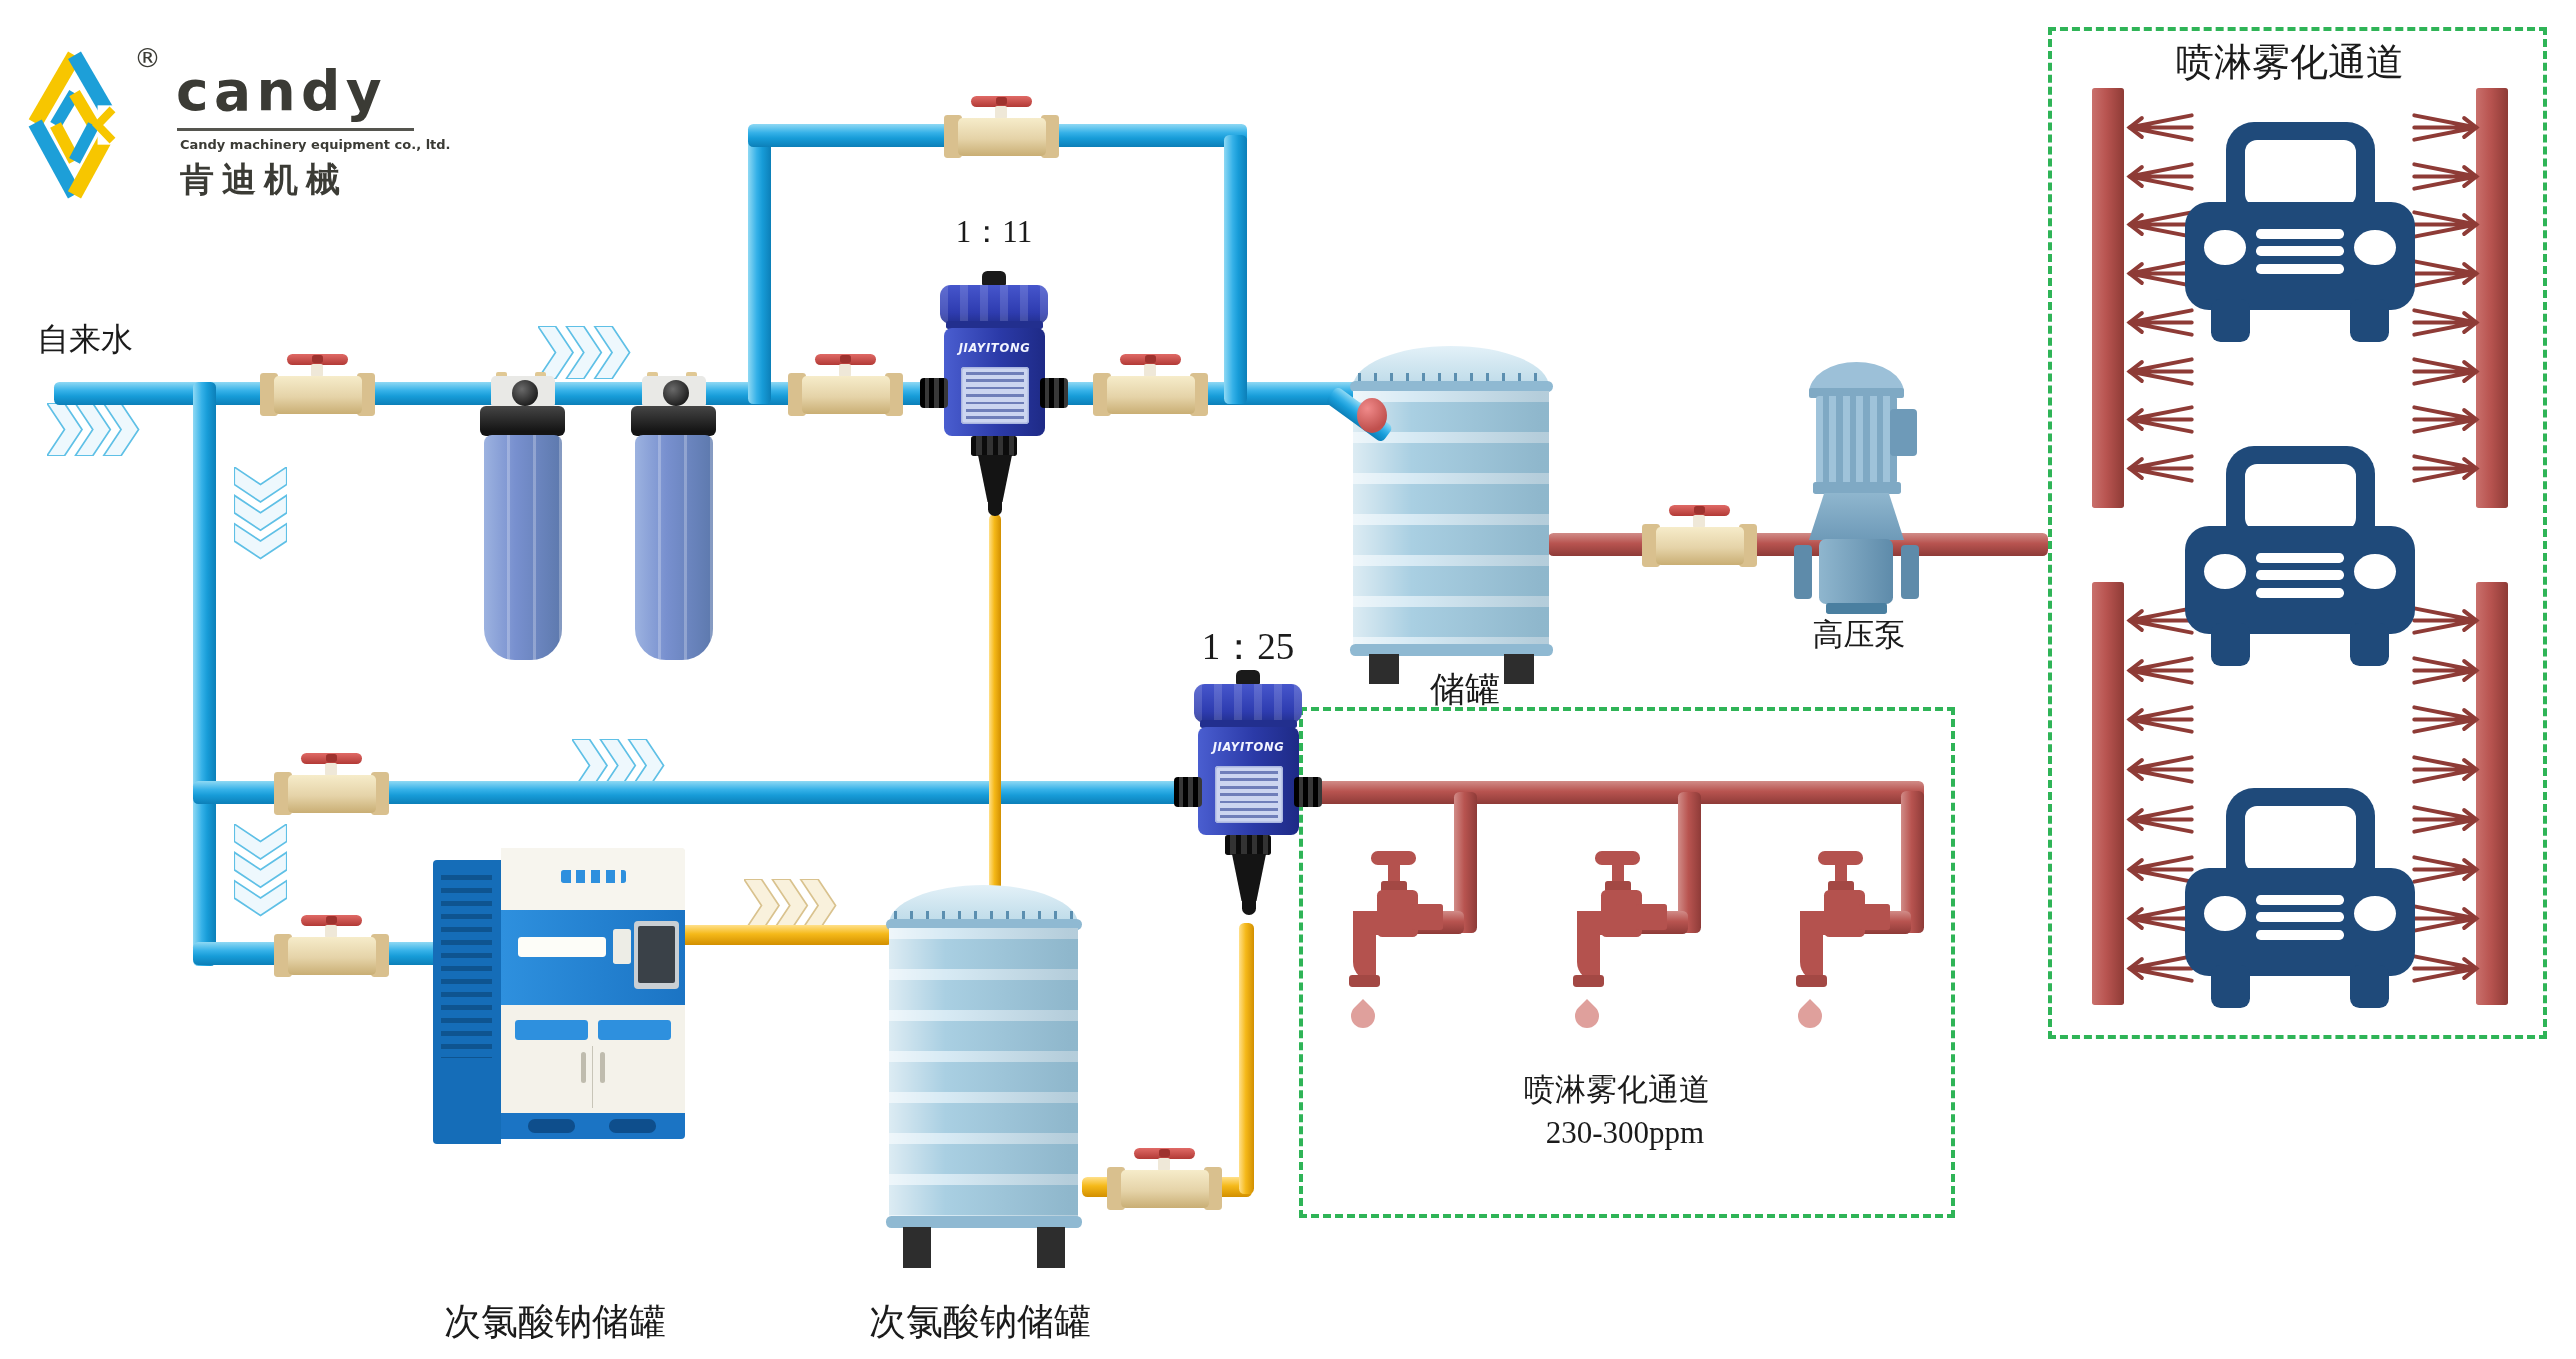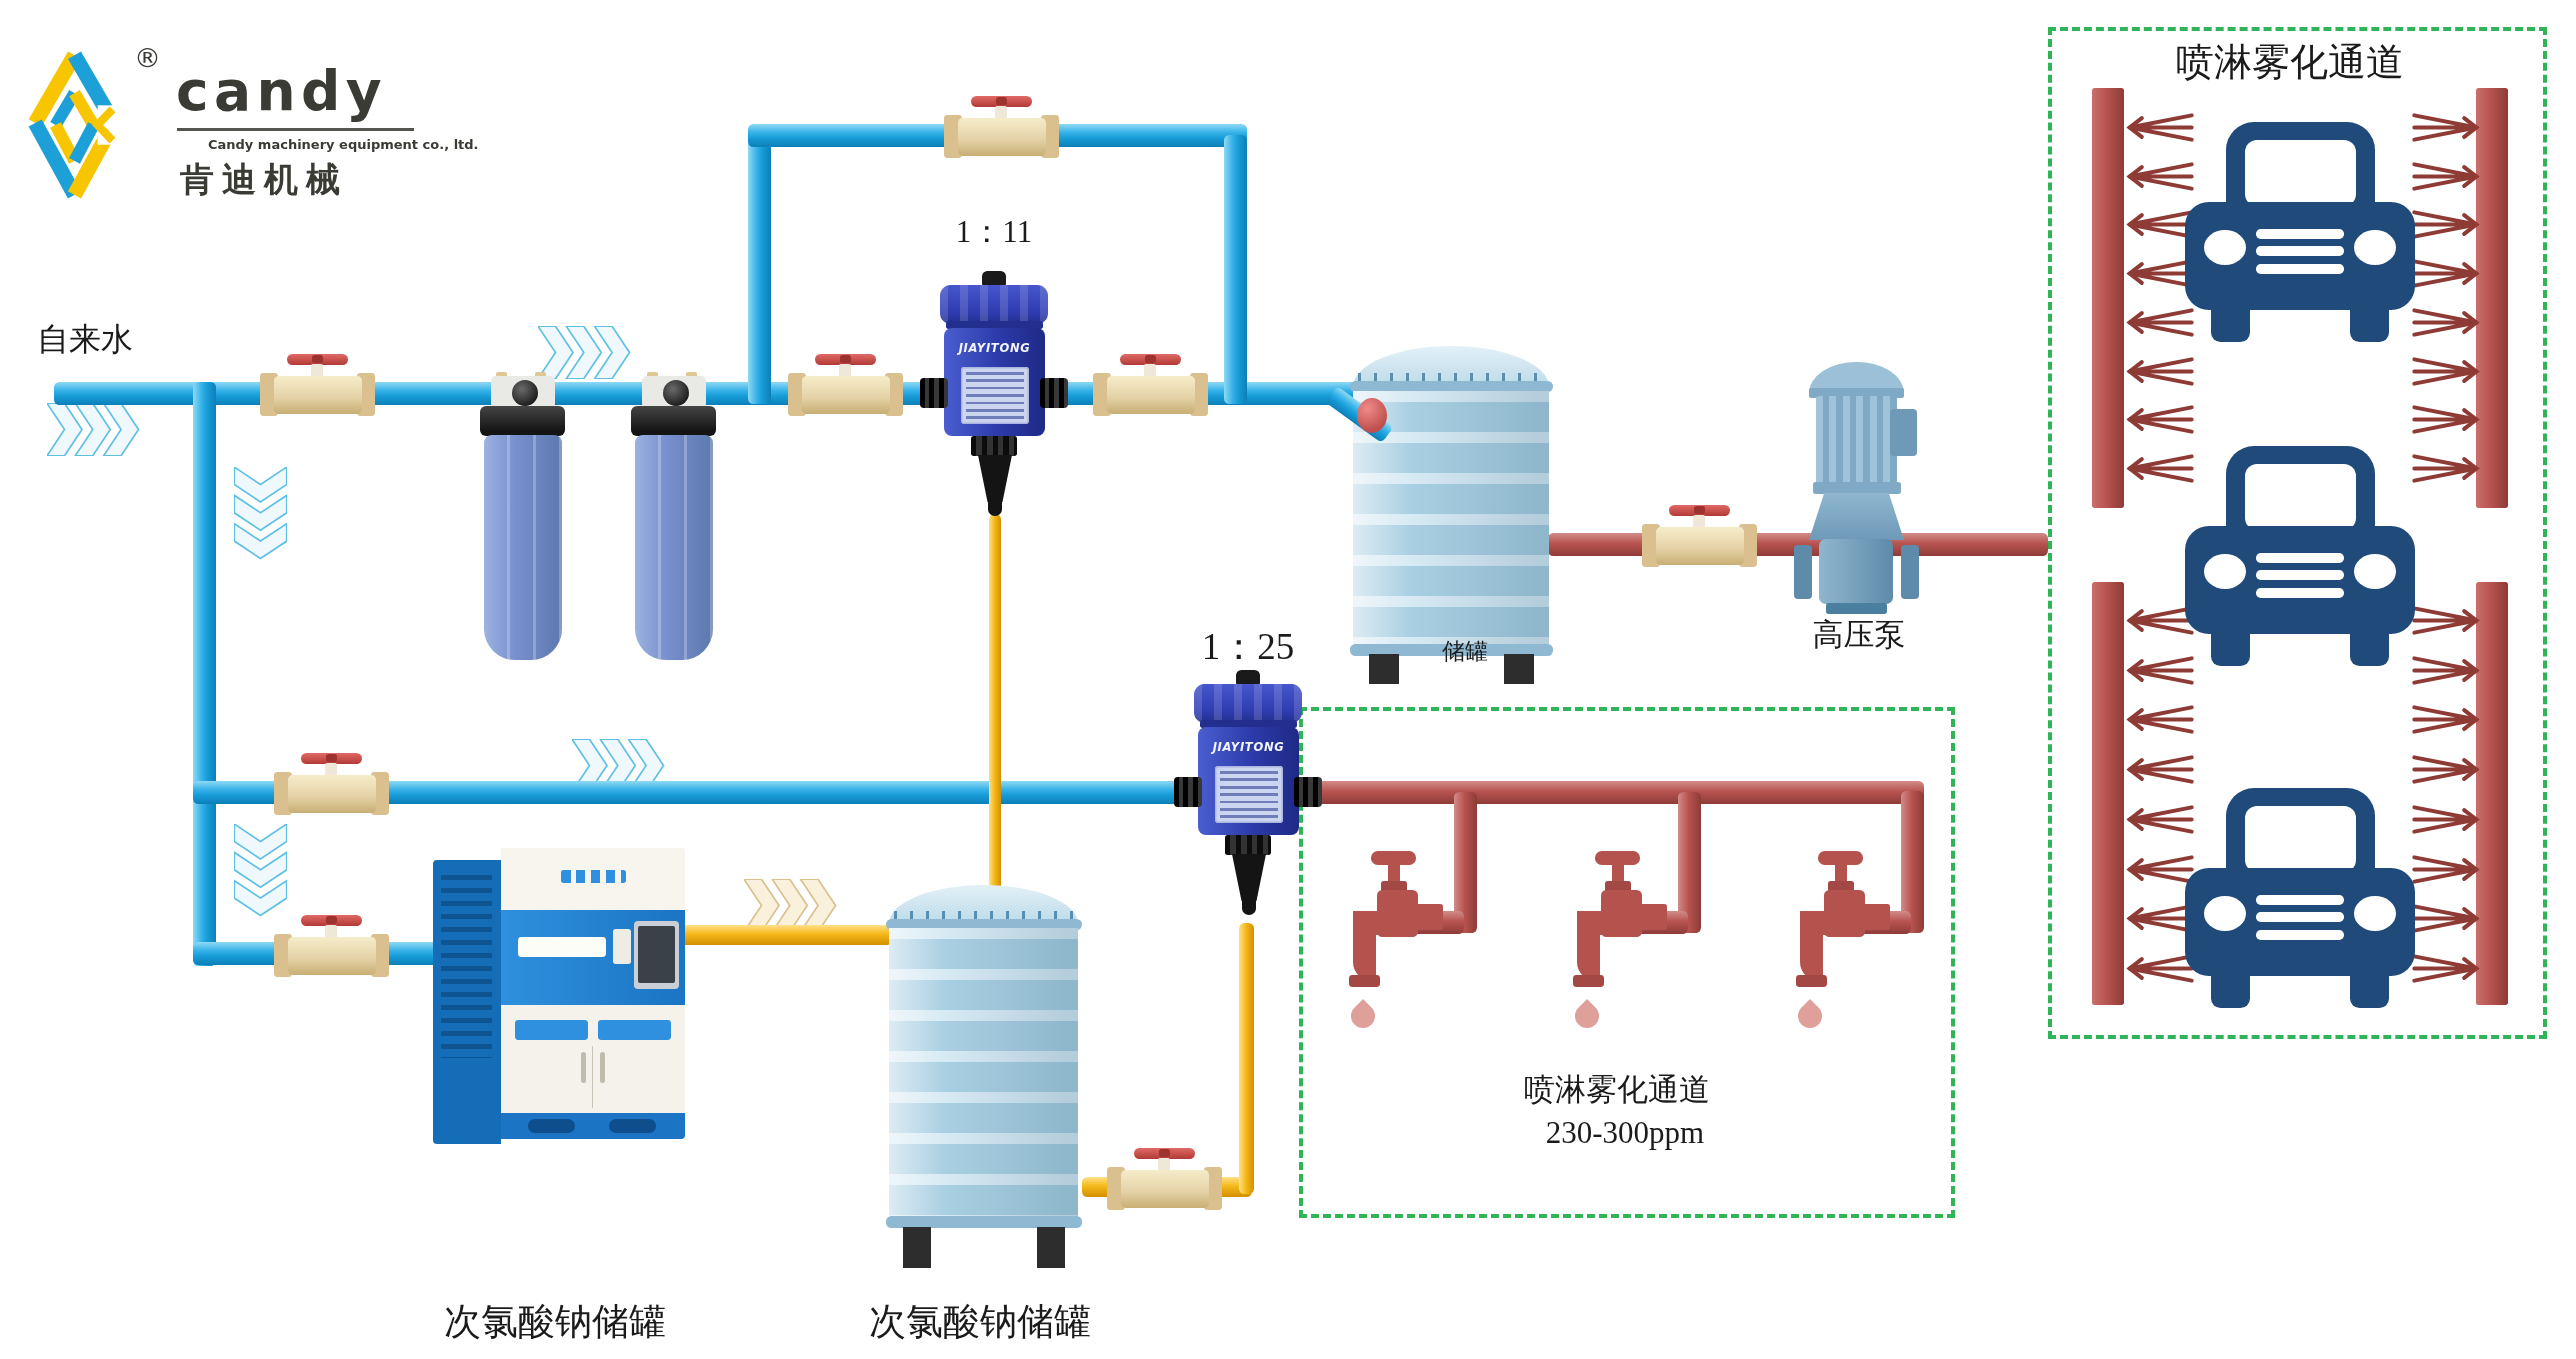--- a/index.html
+++ b/index.html
@@ -118,21 +118,21 @@
   .car{width:230px;height:230px;}
   .car .cabin{position:absolute;left:41px;top:0;width:149px;height:101px;background:#1f4a7a;border-radius:28px 28px 10.8px 10.8px;}
   .car .shield{position:absolute;left:60px;top:17.6px;width:111px;height:66px;background:#fff;border-radius:12px;}
   .car .bod{position:absolute;left:0;top:80px;width:230px;height:108px;background:#1f4a7a;border-radius:24px;}
   .car .hl{position:absolute;top:108px;width:42px;height:35px;background:#fff;border-radius:50%;}
   .car .gr{position:absolute;left:71px;width:88px;height:9.5px;background:#fff;border-radius:4.7px;}
   .car .wh{position:absolute;top:177px;width:39px;height:43px;background:#1f4a7a;border-radius:9.5px;}
 
   .logo-candy{font-family:"DejaVu Sans","Liberation Sans",sans-serif;font-weight:bold;color:#3b3b35;
      font-size:55px;letter-spacing:5.4px;}
-  .logo-sub{font-family:"DejaVu Sans","Liberation Sans",sans-serif;font-weight:bold;color:#3b3b35;font-size:13px;margin-left:28px;}
+  .logo-sub{font-family:"DejaVu Sans","Liberation Sans",sans-serif;font-weight:bold;color:#3b3b35;font-size:13px;}
   .logo-cn{font-family:"DejaVu Sans","Liberation Sans",sans-serif;font-weight:bold;color:#3b3b35;
      font-size:34px;letter-spacing:8px;}
 </style>
 </head>
 <body>
 
 <div id="canvas">
 
   <div class="abs gbox z1" style="left:1299px;top:707px;width:656px;height:511px;"></div>
   <div class="abs gbox z1" style="left:2048px;top:27px;width:499px;height:1012px;"></div>
@@ -622,21 +622,21 @@
     <div class="abs lbl z6" style="left:107px;top:15px;font-size:27px;font-family:'DejaVu Sans',sans-serif;color:#3b3b35;">®</div>
     <div class="abs logo-candy" style="left:149px;top:32px;">candy</div>
     <div class="abs" style="left:150px;top:101px;width:237px;height:3.4px;background:#55554f;"></div>
     <div class="abs logo-sub" style="left:153px;top:110px;">Candy machinery equipment co., ltd.</div>
     <div class="abs logo-cn" style="left:153px;top:130px;">肯迪机械</div>
   </div>
 
   <div class="abs lbl z6" style="left:37px;top:318px;font-size:32px;">自来水</div>
   <div class="abs lbl ctr z6" style="left:994px;top:211px;font-size:31px;">1：11</div>
   <div class="abs lbl ctr z6" style="left:1248px;top:622px;font-size:37px;">1：25</div>
-  <div class="abs lbl ctr z6" style="left:1465px;top:636px;font-size:23px;">储罐</div>
+  <div class="abs lbl ctr z6" style="left:1465px;top:666px;font-size:35px;">储罐</div>
   <div class="abs lbl ctr z6" style="left:1859px;top:614px;font-size:31px;">高压泵</div>
   <div class="abs lbl ctr z6" style="left:2290px;top:37px;font-size:38px;">喷淋雾化通道</div>
   <div class="abs lbl ctr z6" style="left:1617px;top:1069px;font-size:31px;">喷淋雾化通道</div>
   <div class="abs lbl ctr z6" style="left:1617px;top:1115px;font-size:31px;margin-left:8px;">230-300ppm</div>
   <div class="abs lbl ctr z6" style="left:555px;top:1297px;font-size:37px;">次氯酸钠储罐</div>
   <div class="abs lbl ctr z6" style="left:980px;top:1297px;font-size:37px;">次氯酸钠储罐</div>
 </div>
 
 
 </body></html>

